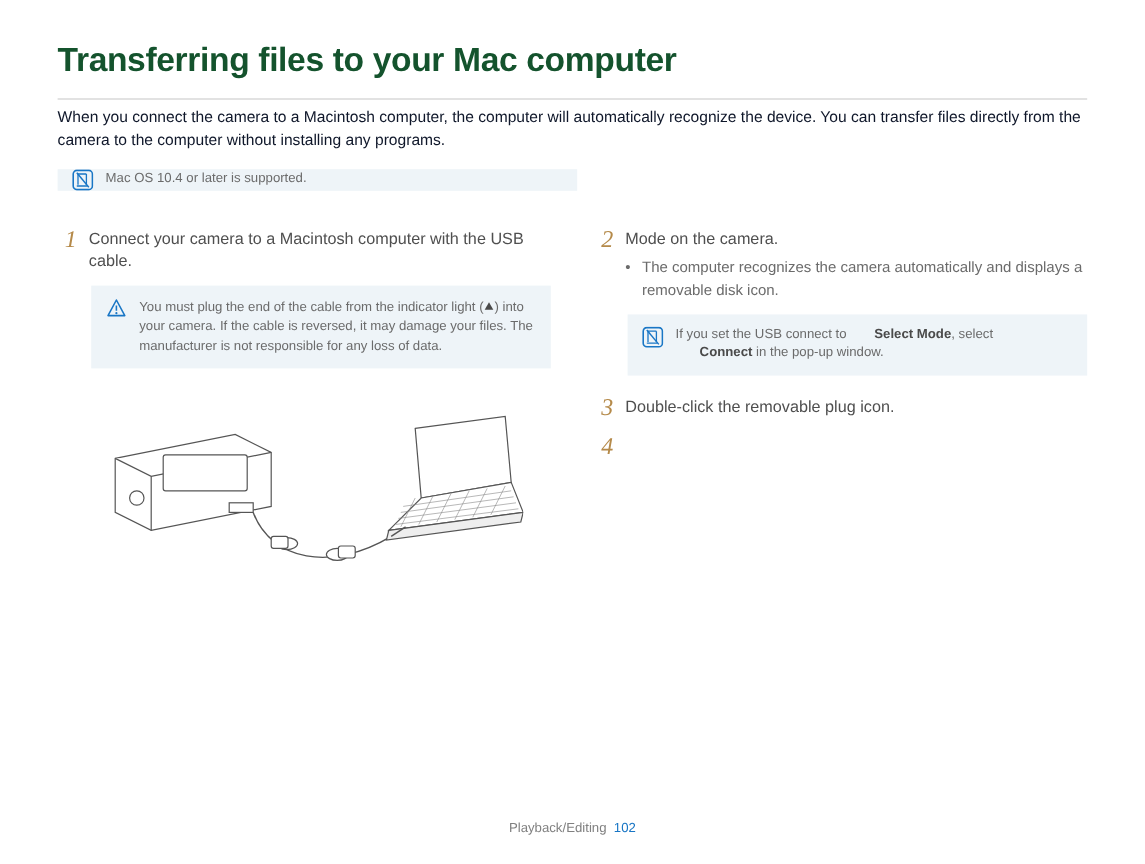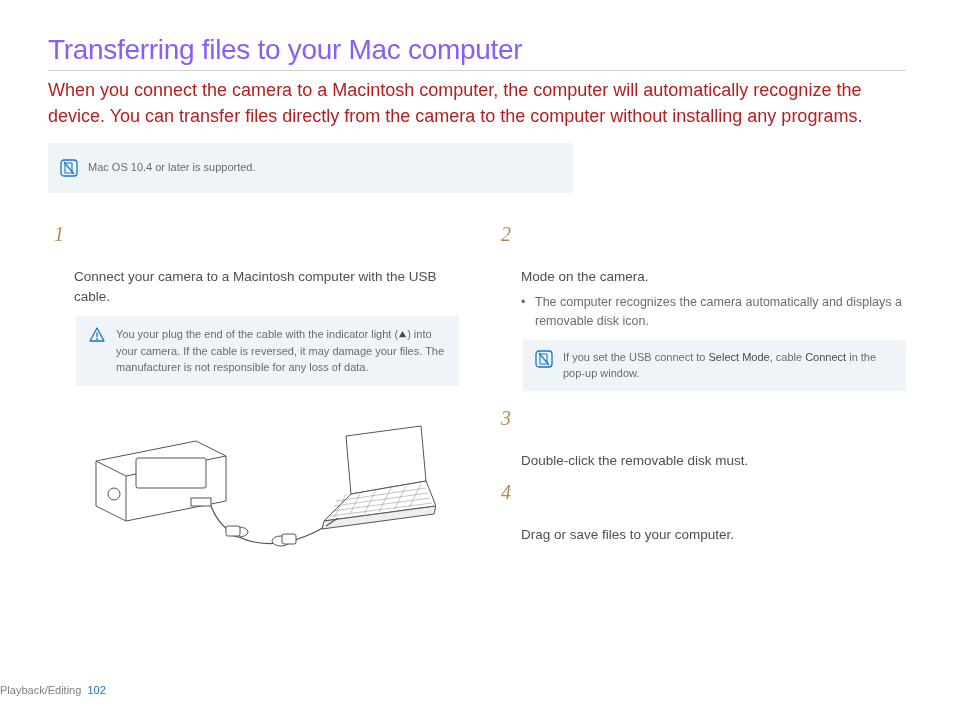--- a/index.html
+++ b/index.html
@@ -1,39 +1,39 @@
 <!DOCTYPE html>
 <html><head>
 <meta charset="utf-8">
 <style>
   * { box-sizing: border-box; margin: 0; padding: 0; }
   html, body { width: 954px; height: 720px; background: #ffffff; font-family: Arial, Helvetica, sans-serif; color: #5a5a5a; }
   .page { padding: 34px 48px 20px 48px; position: relative; height: 100%; }
-  .title { font-size: 28px; font-weight: 400; color: #8b5cf6; letter-spacing: -0.3px; margin-bottom: 4px; }
+  .title { font-size: 28px; font-weight: 700; color: #14532d; letter-spacing: -0.3px; margin-bottom: 16px; }
   .hr { height: 1px; background: #cfcfcf; margin-bottom: 6px; }
-  .intro { font-size: 18px; line-height: 1.45; color: #b91c1c; margin-bottom: 14px; }
-  .note-box { background: #eef4f8; padding: 16px 12px; display: flex; align-items: center; gap: 10px; width: 525px; margin-bottom: 30px; }
+  .intro { font-size: 13px; line-height: 1.45; color: #0f172a; margin-bottom: 14px; }
+  .note-box { background: #eef4f8; padding: 0 12px; display: flex; align-items: center; gap: 10px; width: 433px; margin-bottom: 30px; }
   .note-icon { width: 18px; height: 18px; flex: 0 0 18px; }
   .note-text { font-size: 11px; color: #6b6b6b; line-height: 1.4; }
   .columns { display: flex; gap: 36px; }
   .col { flex: 1 1 0; }
   .step { display: flex; gap: 10px; margin-bottom: 10px; }
   .step-num { font-size: 20px; font-style: italic; font-family: Georgia, 'Times New Roman', serif; color: #b58a4a; line-height: 1.1; width: 16px; flex: 0 0 16px; text-align: right; }
-  .step-text { font-size: 13.5px; color: #4f4f4f; line-height: 1.45; margin-top: 44px; }
+  .step-text { font-size: 13.5px; color: #4f4f4f; line-height: 1.45; }
   .bullets { margin-top: 6px; }
   .bullet { display: flex; gap: 8px; font-size: 12.5px; color: #6b6b6b; line-height: 1.5; }
   .bul-dot { flex: 0 0 6px; }
   .warn-box { background: #eef4f8; padding: 10px 12px; display: flex; gap: 10px; margin: 8px 0 20px 28px; }
   .warn-icon { width: 18px; height: 18px; flex: 0 0 18px; }
   .warn-text { font-size: 11px; color: #6b6b6b; line-height: 1.5; }
   .note-box2 { background: #eef4f8; padding: 10px 12px; display: flex; gap: 10px; margin: 8px 0 16px 28px; }
   .illus { margin-left: 28px; margin-top: 10px; }
-  .footer { position: absolute; bottom: 24px; left: 0; right: 0; font-size: 11px; color: #808080; }
+  .footer { position: absolute; bottom: 24px; left: 0; right: 0; text-align: center; font-size: 11px; color: #808080; }
   .footer .pg { color: #1976c5; }
-  .bold { font-weight: 400; color: #4a4a4a; }
+  .bold { font-weight: 700; color: #4a4a4a; margin-left: 20px; }
 </style>
 </head>
 <body>
 <div class="page">
 
 <h1 class="title">Transferring files to your Mac computer</h1>
 <div class="hr"></div>
 <p class="intro">When you connect the camera to a Macintosh computer, the computer will automatically recognize the device. You can transfer files directly from the camera to the computer without installing any programs.</p>
 
 <div class="note-box">
@@ -57,21 +57,21 @@
 
     <div class="warn-box">
       <span class="warn-icon">
         <svg viewBox="0 0 18 18">
               <path d="M9 2 L16 15 L2 15 Z" fill="none" stroke="#1976c5" stroke-width="1.3" stroke-linejoin="round"></path>
               <line x1="9" y1="6.5" x2="9" y2="11" stroke="#1976c5" stroke-width="1.3"></line>
               <circle cx="9" cy="13" r="0.9" fill="#1976c5"></circle>
             </svg>
       </span>
       <span class="warn-text">
-        <span>You your plug the end of the cable with the indicator light (</span><svg width="9" height="9" viewBox="0 0 10 10" style="vertical-align:-1px">
+        <span>You must plug the end of the cable from the indicator light (</span><svg width="9" height="9" viewBox="0 0 10 10" style="vertical-align:-1px">
               <path d="M5 1 L9 8 L1 8 Z" fill="#4a4a4a"></path>
             </svg><span>) into your camera. If the cable is reversed, it may damage your files. The manufacturer is not responsible for any loss of data.</span>
       </span>
     </div>
 
     <div class="illus">
       <svg width="360" height="170" viewBox="0 0 360 170">
 
         <g stroke="#555" stroke-width="1" fill="#fff">
           <path d="M20 55 L120 35 L150 50 L150 95 L50 115 L20 100 Z"></path>
@@ -130,31 +130,30 @@
 
     <div class="note-box2">
       <span class="note-icon">
         <svg viewBox="0 0 18 18">
               <rect x="1" y="1" width="16" height="16" rx="3" fill="none" stroke="#1976c5" stroke-width="1.3"></rect>
               <path d="M5 4 L12 4 M5 4 L5 13 M12 4 L12 13 M4 14 L13 14" stroke="#1976c5" stroke-width="1.1" fill="none"></path>
               <path d="M4 3 L14 15" stroke="#1976c5" stroke-width="1.2"></path>
             </svg>
       </span>
       <span class="note-text">
-        <span>If you set the USB connect to </span><span class="bold">Select Mode</span><span>, cable </span><span class="bold">Connect</span><span> in the pop-up window.</span>
+        <span>If you set the USB connect to </span><span class="bold">Select Mode</span><span>, select </span><span class="bold">Connect</span><span> in the pop-up window.</span>
       </span>
     </div>
 
     <div class="step">
       <div class="step-num">3</div>
-      <div class="step-text">Double-click the removable disk must.</div>
+      <div class="step-text">Double-click the removable plug icon.</div>
     </div>
     <div class="step">
       <div class="step-num">4</div>
-      <div class="step-text">Drag or save files to your computer.</div>
     </div>
   </div>
 </div>
 
 <div class="footer">
   <span>Playback/Editing</span>&nbsp;&nbsp;<span class="pg">102</span>
 </div>
 
 </div>
 

